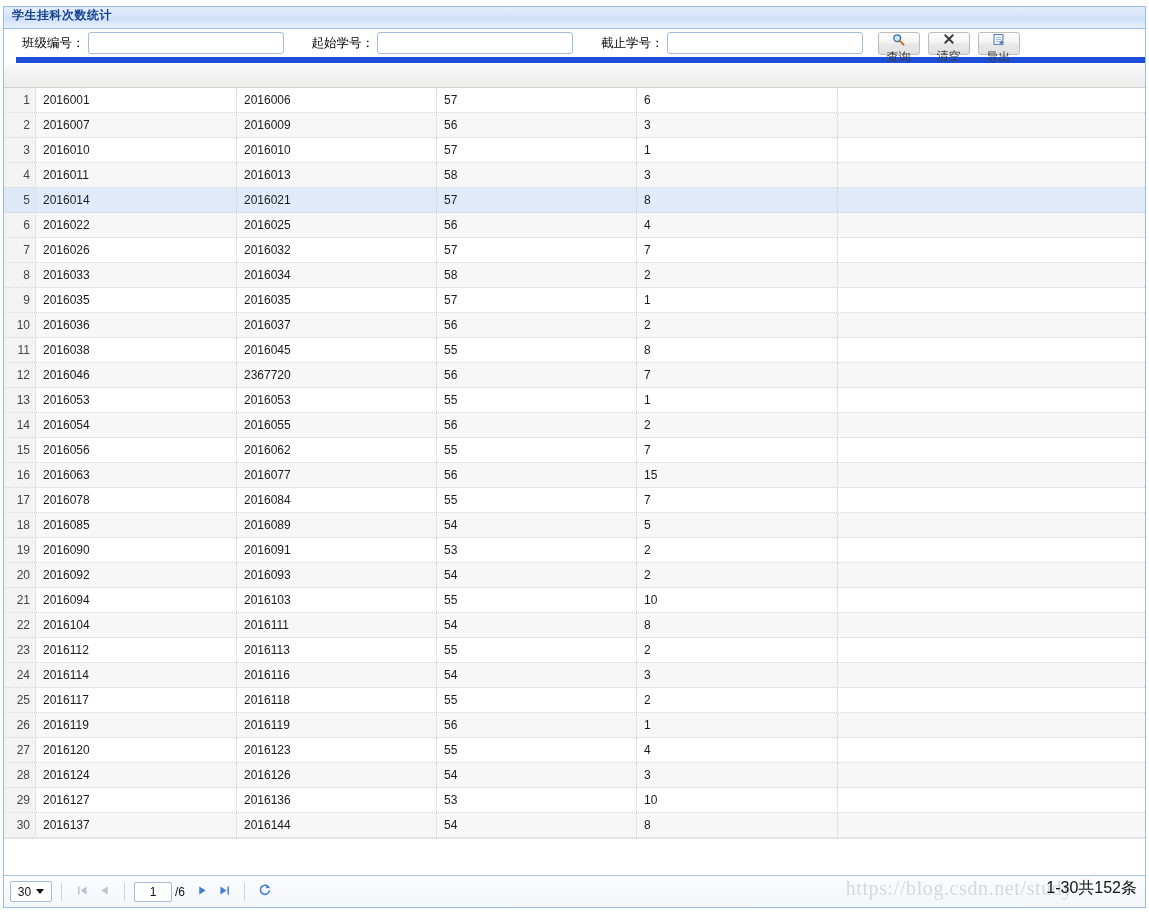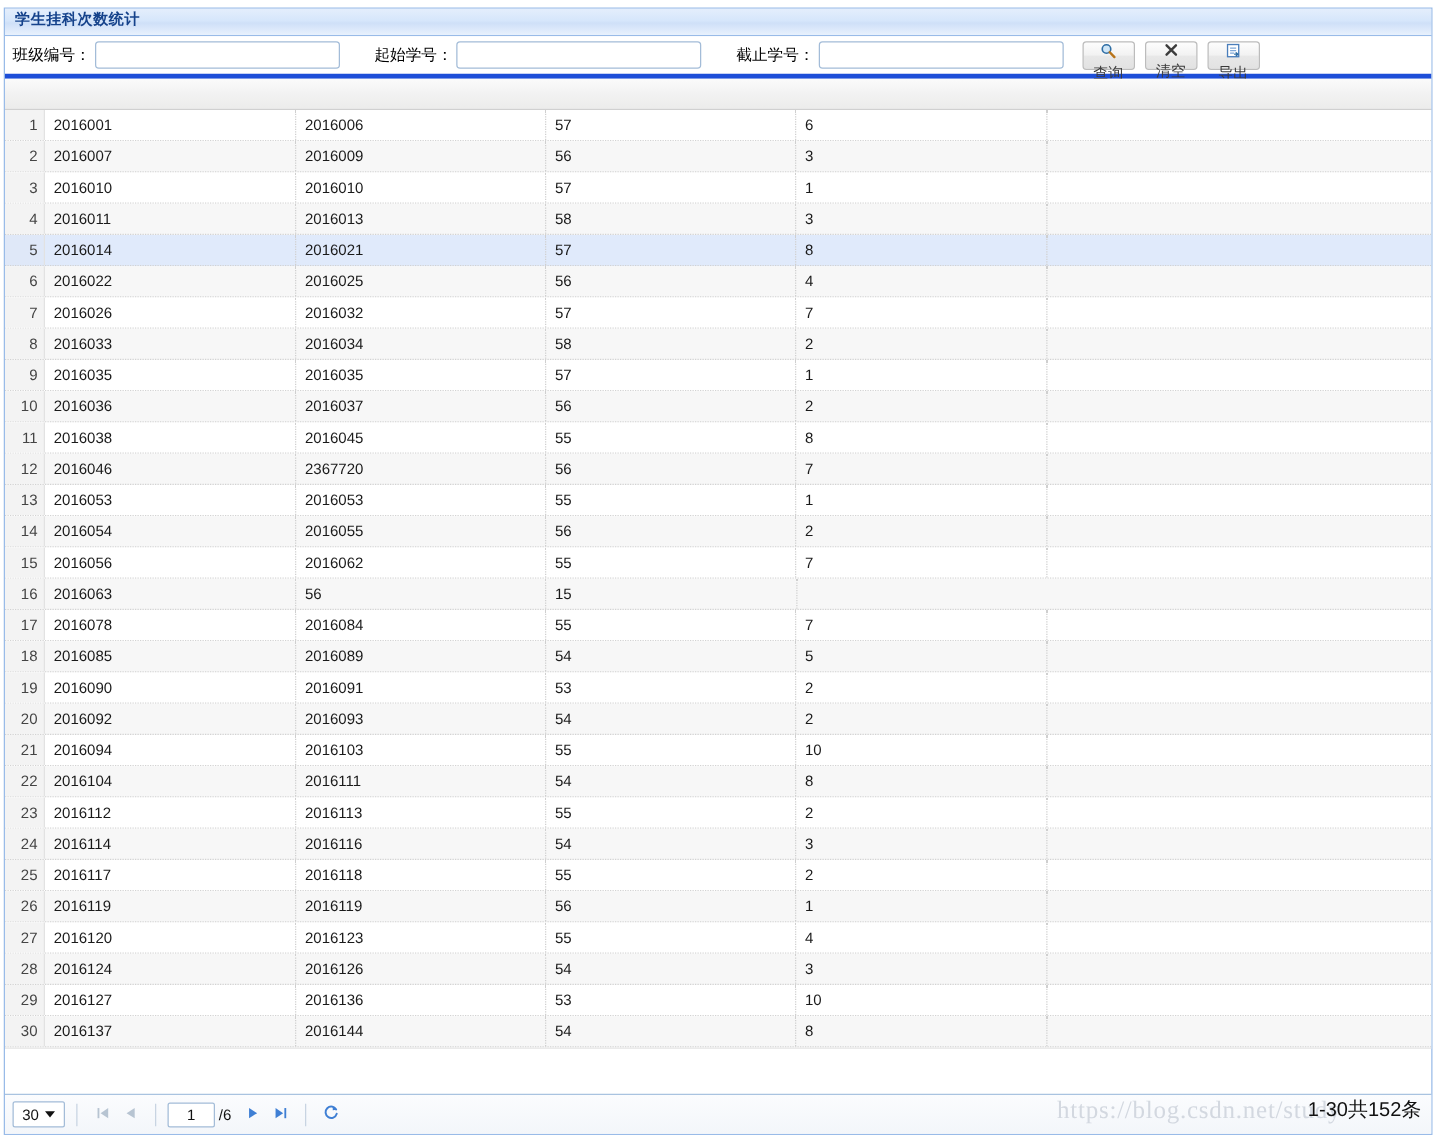--- a/index.html
+++ b/index.html
@@ -40,25 +40,26 @@
     color: #15428b;
     font-size: 12px;
     font-weight: bold;
     letter-spacing: .5px;
   }
 
   
   .search-bar {
     height: 34px;
     background: #ffffff;
-    border-bottom: 4px solid #1d4ed8;
+    border-bottom: 6px solid #1d4ed8;
     display: flex;
     align-items: center;
     padding: 0 6px;
     gap: 0;
+    margin-left: 12px;
   }
   .field-group {
     display: flex;
     align-items: center;
   }
   .field-label {
     color: #000000;
     font-size: 12.5px;
     white-space: nowrap;
     padding-right: 3px;
@@ -433,20 +434,21 @@
           <div class="cell numcol w-num">15</div>
           <div class="cell w-c0">2016056</div>
           <div class="cell w-c1">2016062</div>
           <div class="cell w-c2">55</div>
           <div class="cell w-c3">7</div>
           <div class="cell filler"></div>
         </div>
         <div class="row even">
           <div class="cell numcol w-num">16</div>
           <div class="cell w-c0">2016063</div>
+          <div class="cell w-c1">2016077</div>
           <div class="cell w-c2">56</div>
           <div class="cell w-c3">15</div>
           <div class="cell filler"></div>
         </div>
         <div class="row odd">
           <div class="cell numcol w-num">17</div>
           <div class="cell w-c0">2016078</div>
           <div class="cell w-c1">2016084</div>
           <div class="cell w-c2">55</div>
           <div class="cell w-c3">7</div>

